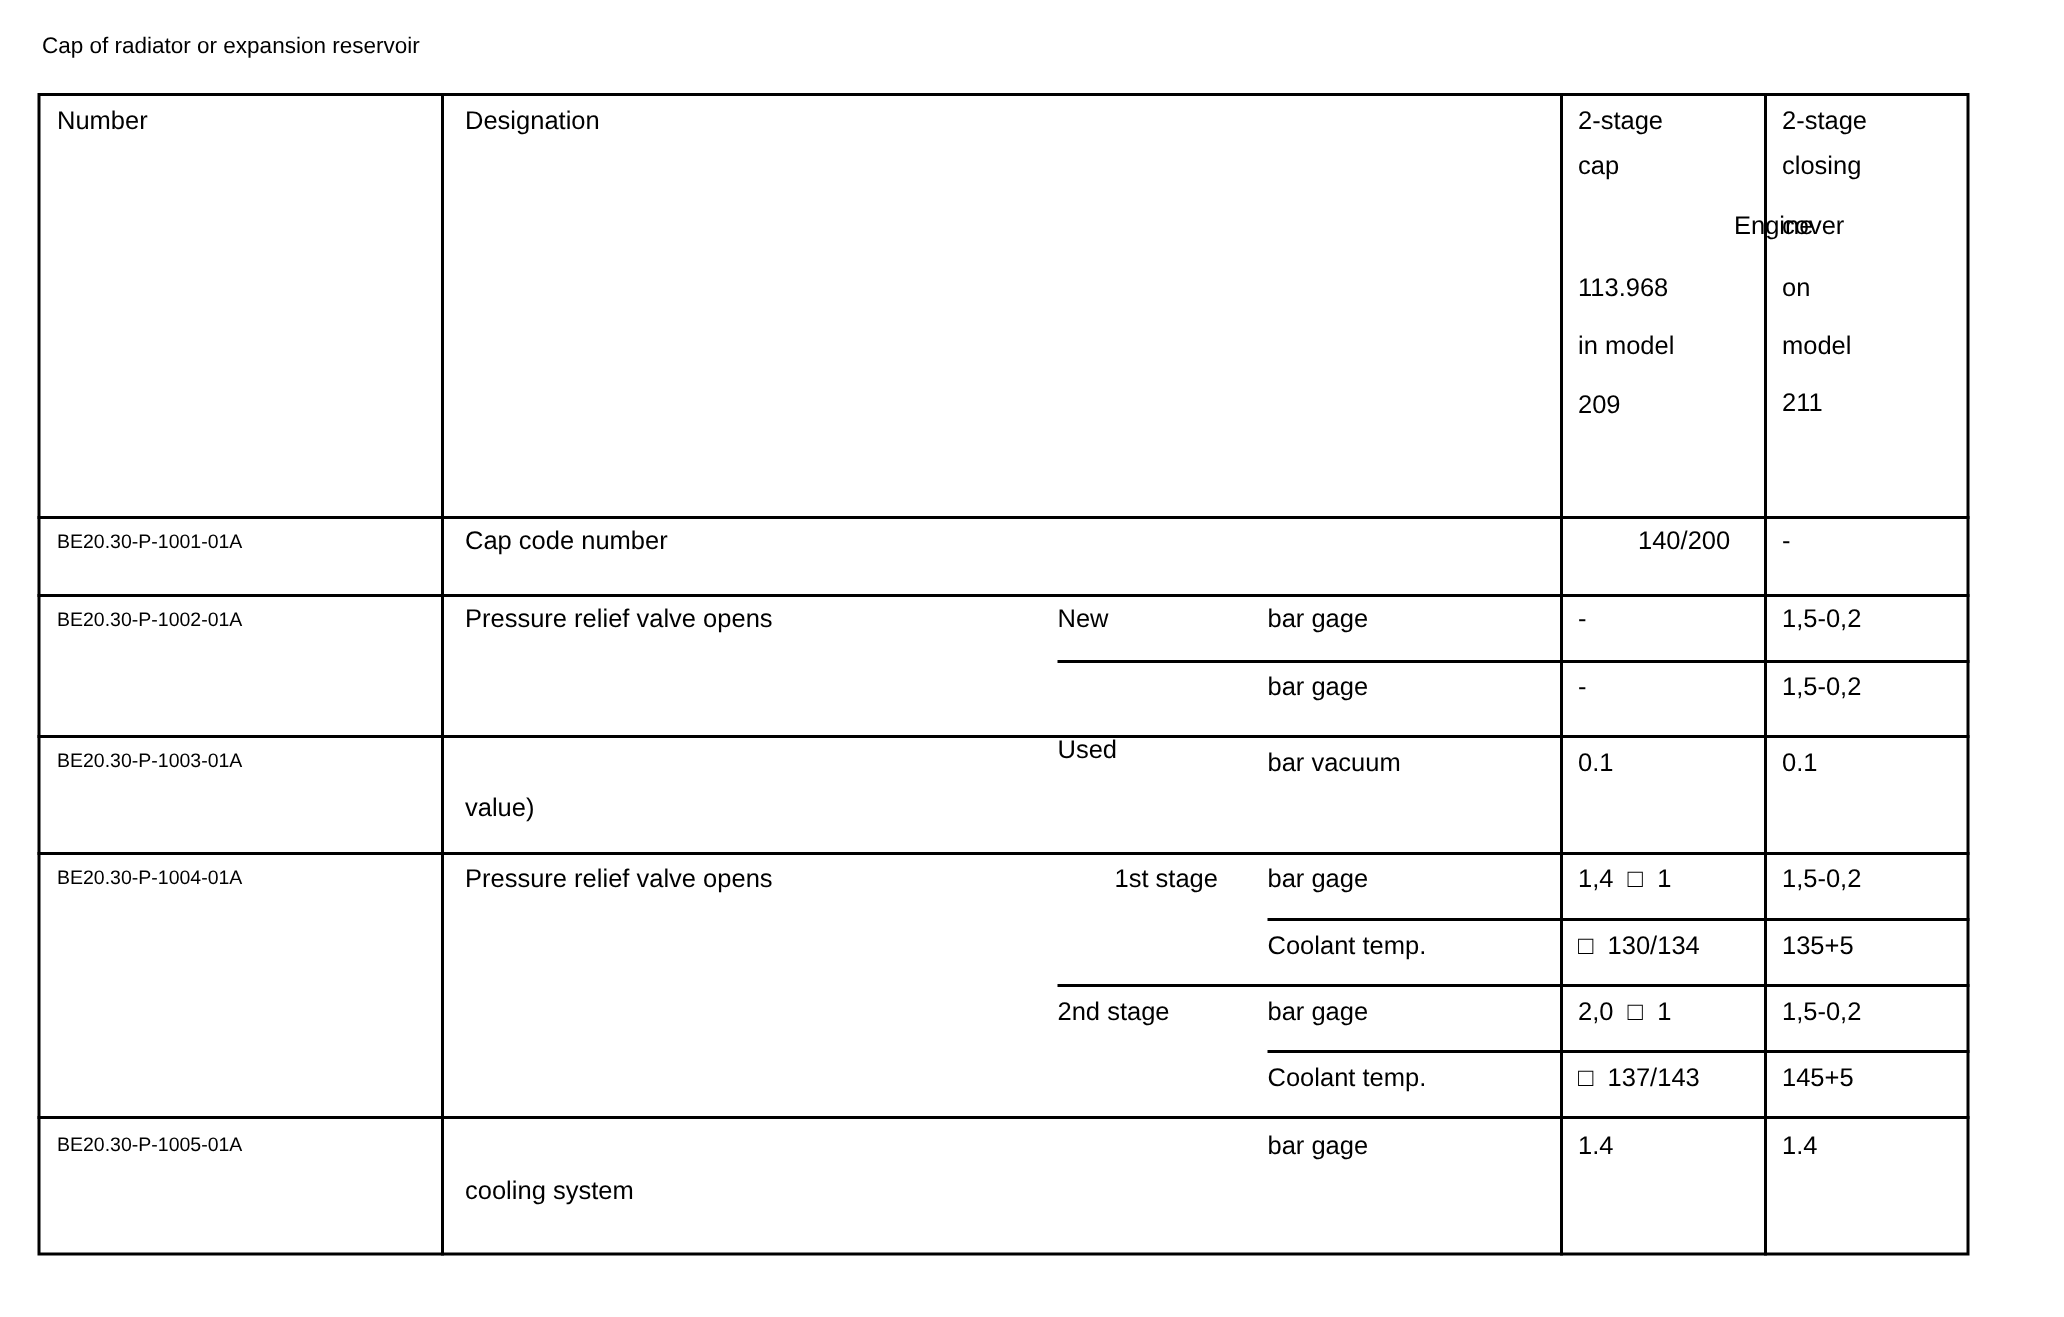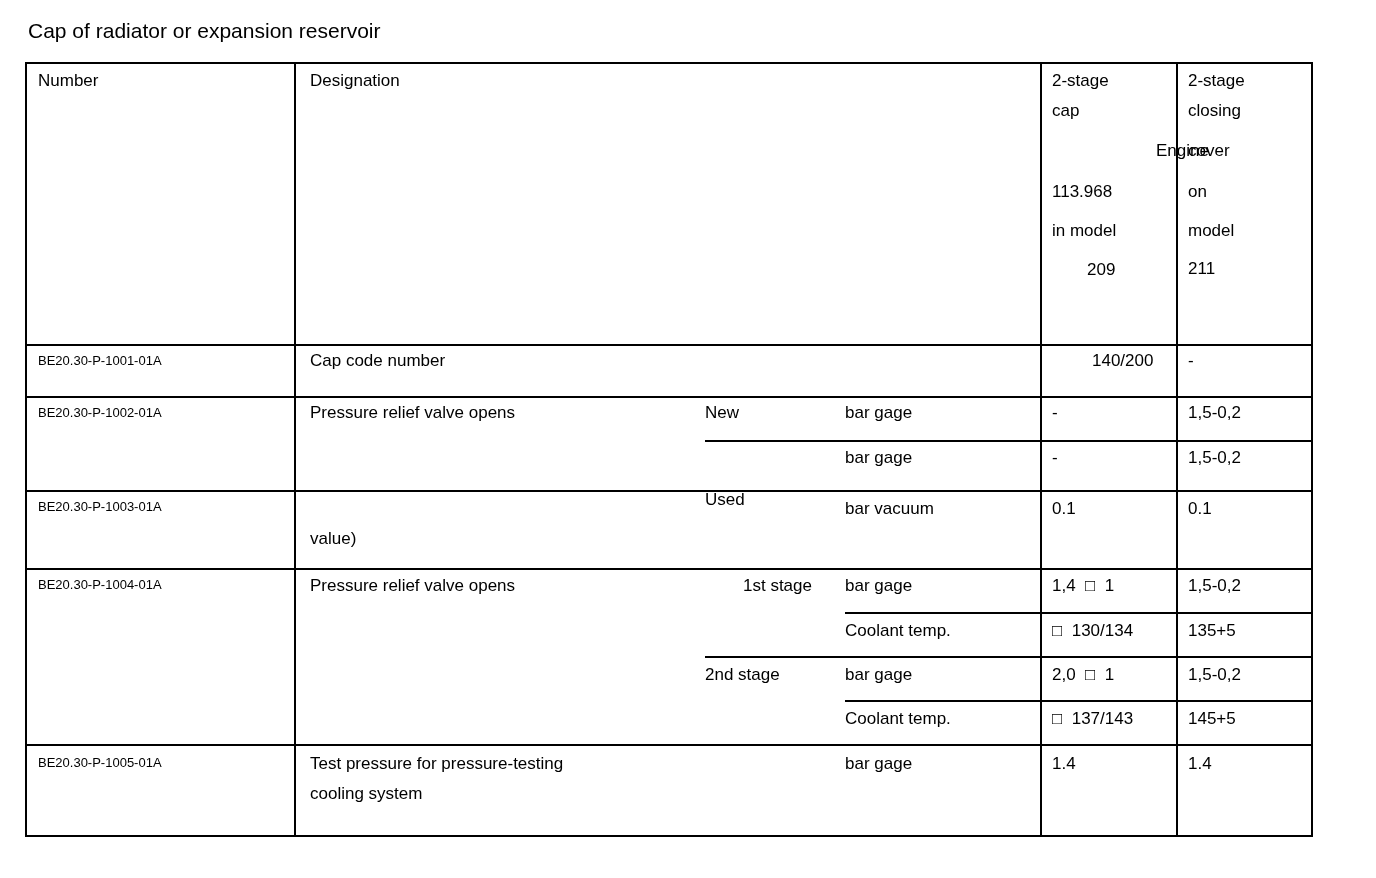--- a/index.html
+++ b/index.html
@@ -1,21 +1,21 @@
 <!DOCTYPE html>
 <html><head>
 <meta charset="utf-8">
 <style>
   html,body { margin:0; padding:0; background:#fff; }
   .page {
     position:relative; width:1376px; height:878px; background:#ffffff;
     font-family:"Liberation Sans", sans-serif; color:#000; overflow:hidden;
   }
   .title {
-    position:absolute; left:28px; top:20px; font-size:21px; line-height:22px;
+    position:absolute; left:28px; top:20px; font-size:15px; line-height:22px;
   }
   .frame {
     position:absolute; left:25px; top:62px; width:1288px; height:775px;
     border:2px solid #000; box-sizing:border-box;
   }
   .vl { position:absolute; width:2px; background:#000; top:62px; height:775px; }
   .hl { position:absolute; height:2px; background:#000; }
   .hl.full { left:25px; width:1288px; }
   .hl.p608 { left:705px; width:608px; }
   .hl.p468 { left:845px; width:468px; }
@@ -47,21 +47,21 @@
   <div class="hl full" style="top:744px;"></div>
 
   <div class="cell" style="left:38px;top:70px;">Number</div>
   <div class="cell" style="left:310px;top:70px;">Designation</div>
 
   <div class="cell" style="left:1052px;top:70px;">2-stage</div>
   <div class="cell" style="left:1052px;top:100px;">cap</div>
   <div class="cell" style="left:1112px;top:140px;margin-left:44px;">Engine</div>
   <div class="cell" style="left:1052px;top:181px;">113.968</div>
   <div class="cell" style="left:1052px;top:220px;">in model</div>
-  <div class="cell" style="left:1052px;top:259px;margin-left:35px;">209</div>
+  <div class="cell" style="left:1052px;top:259px;">209</div>
 
   <div class="cell" style="left:1188px;top:70px;">2-stage</div>
   <div class="cell" style="left:1188px;top:100px;">closing</div>
   <div class="cell" style="left:1188px;top:140px;">cover</div>
   <div class="cell" style="left:1188px;top:181px;">on</div>
   <div class="cell" style="left:1188px;top:220px;">model</div>
   <div class="cell" style="left:1188px;top:258px;">211</div>
 
   <div class="cell num" style="left:38px;top:352px;text-align:right;">BE20.30-P-1001-01A</div>
   <div class="cell" style="left:310px;top:350px;">Cap code number</div>
@@ -102,19 +102,18 @@
   <div class="cell" style="left:705px;top:664px;">2nd stage</div>
   <div class="cell" style="left:845px;top:664px;">bar gage</div>
   <div class="cell" style="left:1052px;top:664px;">2,0  □  1</div>
   <div class="cell" style="left:1188px;top:664px;">1,5-0,2</div>
 
   <div class="cell" style="left:845px;top:708px;">Coolant temp.</div>
   <div class="cell" style="left:1052px;top:708px;">□  137/143</div>
   <div class="cell" style="left:1188px;top:708px;">145+5</div>
 
   <div class="cell num" style="left:38px;top:754px;">BE20.30-P-1005-01A</div>
-  <div class="cell" style="left:310px;top:753px;">Test pressure for pressure-testing</div>
   <div class="cell" style="left:310px;top:783px;">cooling system</div>
   <div class="cell" style="left:845px;top:753px;">bar gage</div>
   <div class="cell" style="left:1052px;top:753px;">1.4</div>
   <div class="cell" style="left:1188px;top:753px;">1.4</div>
 
 </div>
 
 </body></html>

